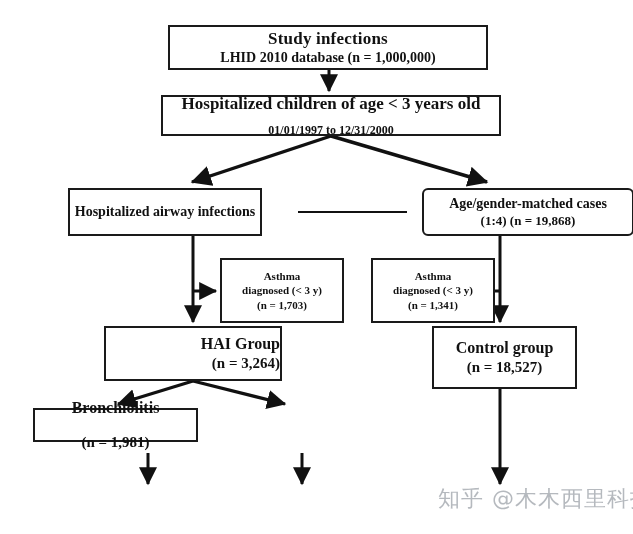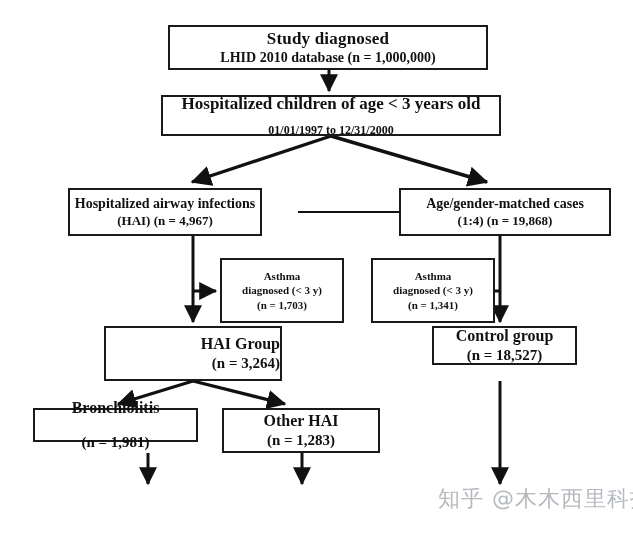--- a/index.html
+++ b/index.html
@@ -147,35 +147,34 @@
     </g>
     <g>
       <line x1="302" y1="453" x2="302" y2="484" stroke="#111111" stroke-width="3" marker-end="url(#ah)"></line>
     </g>
     <g>
       <line x1="500" y1="381" x2="500" y2="484" stroke="#111111" stroke-width="3" marker-end="url(#ah)"></line>
     </g>
   </svg>
 
   <div class="node" id="node-study" style="left:168px; top:25px; width:320px; height:45px;">
-    <span class="l1">Study diagnosed</span>
+    <span class="l1">Study infections</span>
     <span class="l2">LHID 2010 database (n = 1,000,000)</span>
   </div>
 
   <div class="node" id="node-hosp-children" style="left:161px; top:95px; width:340px; height:41px;">
     <span class="l1">Hospitalized children of age &lt; 3 years old</span>
     <span class="l2">01/01/1997 to 12/31/2000</span>
   </div>
 
   <div class="node" id="node-hai-infections" style="left:68px; top:188px; width:194px; height:48px;">
     <span class="l1">Hospitalized airway infections</span>
-    <span class="l2">(HAI) (n = 4,967)</span>
-  </div>
-
-  <div class="node" id="node-matched-cases" style="left:399px; top:188px; width:212px; height:48px;">
+  </div>
+
+  <div class="node" id="node-matched-cases" style="left:422px; top:188px; width:212px; height:48px;border-radius:6px;">
     <span class="l1">Age/gender-matched cases</span>
     <span class="l2">(1:4) (n = 19,868)</span>
   </div>
 
   <div class="node" id="node-asthma-left" style="left:220px; top:258px; width:124px; height:65px;">
     <span class="l1">Asthma</span>
     <span class="l2">diagnosed (&lt; 3 y)</span>
     <span class="l3">(n = 1,703)</span>
   </div>
 
@@ -183,31 +182,27 @@
     <span class="l1">Asthma</span>
     <span class="l2">diagnosed (&lt; 3 y)</span>
     <span class="l3">(n = 1,341)</span>
   </div>
 
   <div class="node" id="node-hai-group" style="left:104px; top:326px; width:178px; height:55px;align-items:flex-end;">
     <span class="l1">HAI Group</span>
     <span class="l2">(n = 3,264)</span>
   </div>
 
-  <div class="node" id="node-control-group" style="left:432px; top:326px; width:145px; height:39px;">
+  <div class="node" id="node-control-group" style="left:432px; top:326px; width:145px; height:63px;">
     <span class="l1">Control group</span>
     <span class="l2">(n = 18,527)</span>
   </div>
 
   <div class="node" id="node-bronchiolitis" style="left:33px; top:408px; width:165px; height:34px;">
     <span class="l1">Bronchiolitis</span>
     <span class="l2">(n = 1,981)</span>
   </div>
 
-  <div class="node" id="node-other-hai" style="left:222px; top:408px; width:158px; height:45px;">
-    <span class="l1">Other HAI</span>
-    <span class="l2">(n = 1,283)</span>
-  </div>
 
 
   <div id="watermark">知乎 @木木西里科技</div>
 
 </div>
 
 </body></html>

